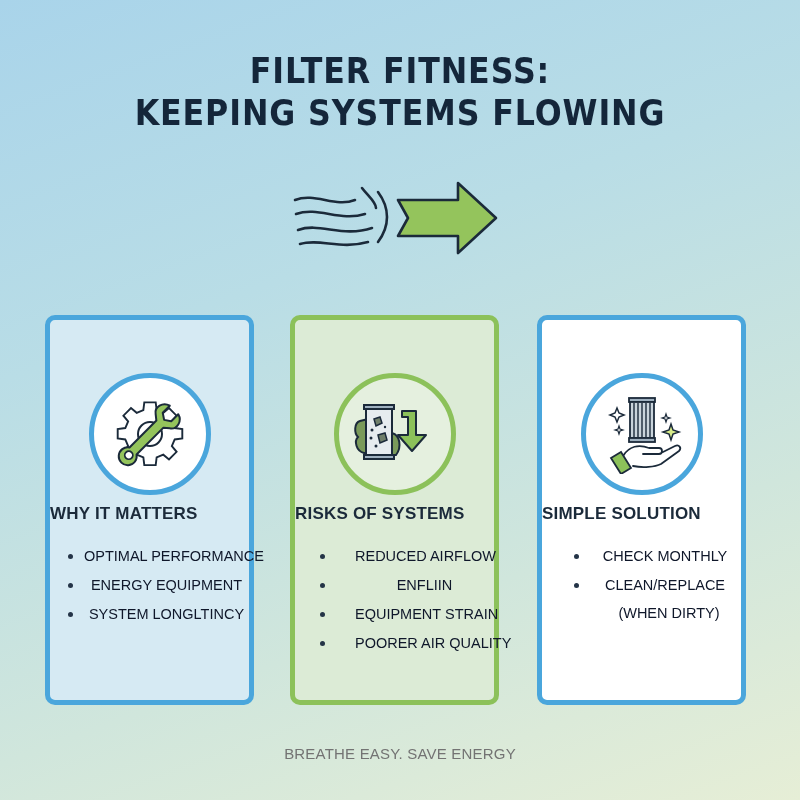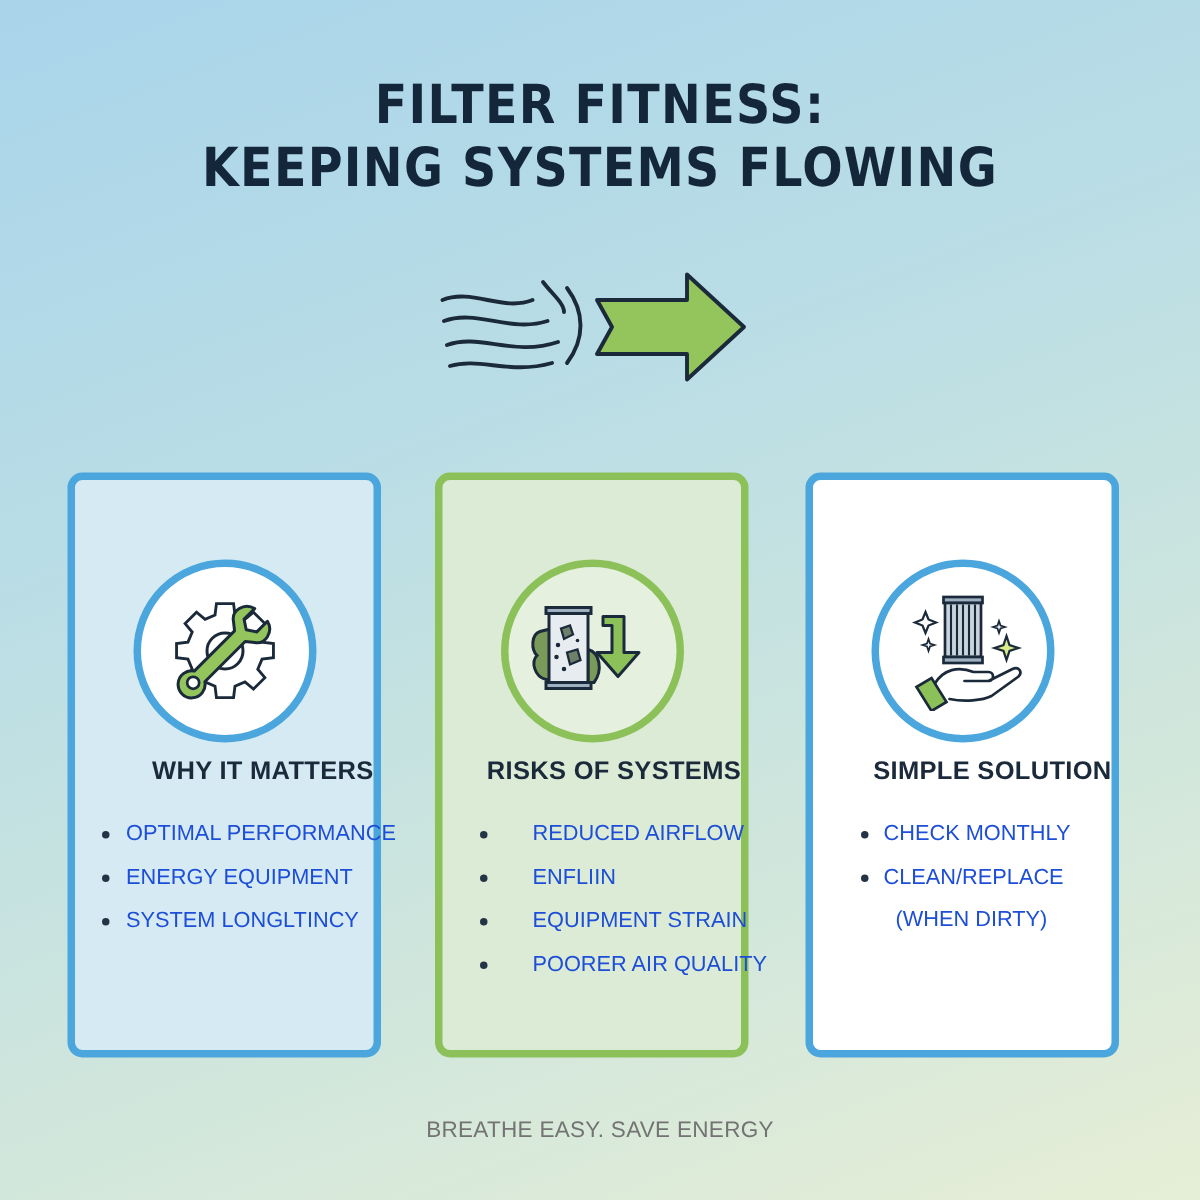--- a/index.html
+++ b/index.html
@@ -24,27 +24,27 @@
     .card.c1 { left:45px; background:#d6eaf3; }
     .card.c2 { left:290px; border-color:#8cc15a; background:#dcebd6; }
     .card.c3 { left:537px; background:#ffffff; }
     .circle {
       position:absolute; left:50%; top:53px; width:112px; height:112px; margin-left:-61px;
       border-radius:50%; border:5px solid #4aa6dc; background:#ffffff;
       display:flex; align-items:center; justify-content:center;
     }
     .c2 .circle { border-color:#8cc15a; background:#e5f0df; }
     .card h2 {
-      position:absolute; top:184px; left:0; right:0; margin:0; text-align:right;
+      position:absolute; top:184px; left:0; right:0; margin:0; text-align:left;
       font-family:"Liberation Sans", sans-serif; font-weight:bold; font-size:17px;
       color:#1b2a3a; letter-spacing:0.2px;
     }
     .card ul {
       position:absolute; top:222px; left:0; right:0; margin:0; padding:0; list-style:none;
-      font-size:14.5px; color:#1d4ed8;
+      font-size:14.5px; color:#0f172a;text-align:center;
     }
     .card li { position:relative; line-height:29px; white-space:nowrap; }
     .card li .dot { position:absolute; width:5px; height:5px; border-radius:50%; background:#243447; top:12px; }
     .c1 ul li { padding-left:34px; } .c1 ul li .dot { left:18px; }
     .c2 ul li { padding-left:60px; } .c2 ul li .dot { left:25px; }
     .c3 ul li { padding-left:47px; } .c3 ul li .dot { left:32px; }
     .c3 ul li .sub { display:block; padding-left:8px; line-height:26px; }
     .tagline {
       position:absolute; left:0; top:745px; width:800px; text-align:center;
       font-size:15px; color:#737373; letter-spacing:0.2px;

